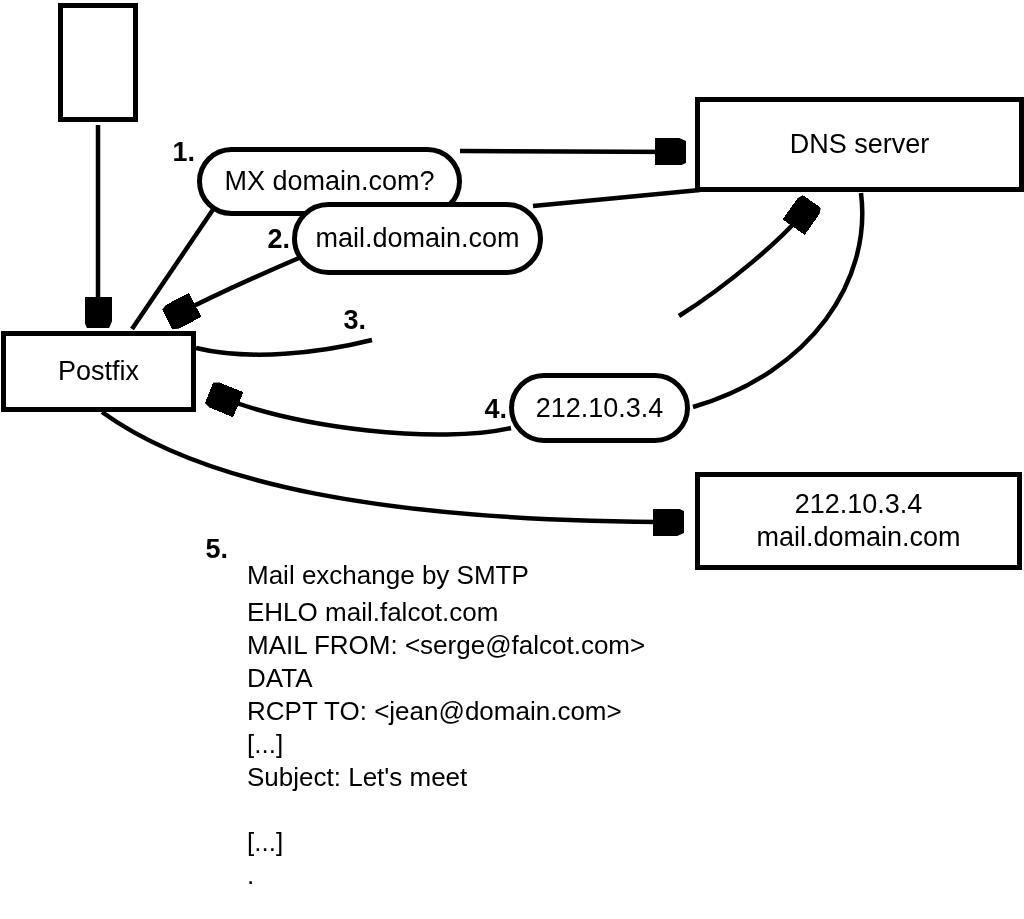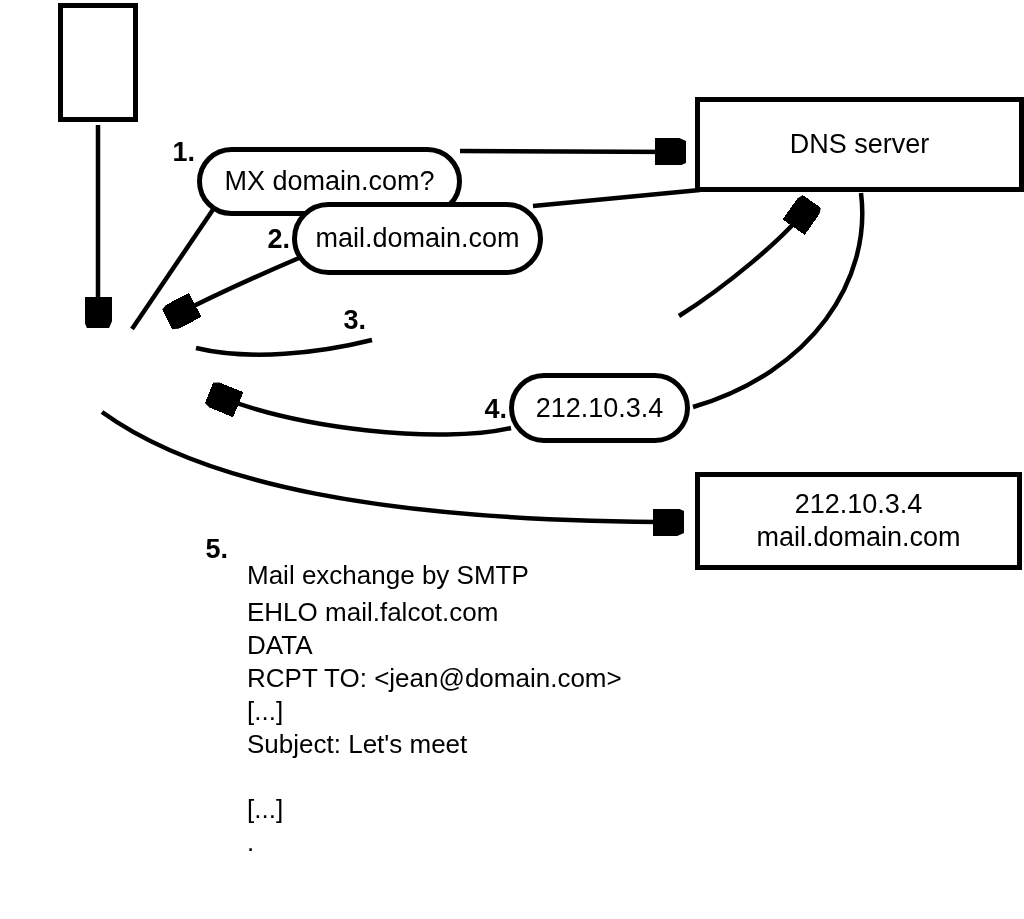--- a/index.html
+++ b/index.html
@@ -80,20 +80,23 @@
     <path d="M 196 348 C 250 361 320 353 372 340"></path>
     <path d="M 679 316 C 722 289 786 238 810 204" marker-end="url(#arrow)"></path>
     <path d="M 861 193 C 872 280 812 372 693 407"></path>
     <path d="M 511 428 C 440 444 300 430 212 394" marker-end="url(#arrow)"></path>
     <path d="M 102 412 C 200 483 380 522 681 522" marker-end="url(#arrow)"></path>
   </svg>
 
   <div class="node envelope"></div>
 
 
+  <div class="node postfix">
+    <span>Postfix</span>
+  </div>
 
   <div class="node dns">
     <span>DNS server</span>
   </div>
 
   <div class="node mailserver">
     <div>212.10.3.4</div>
     <div>mail.domain.com</div>
   </div>
 
@@ -112,20 +115,21 @@
   <div class="num num4">4.</div>
   <div class="pill pill4">
     <span>212.10.3.4</span>
   </div>
 
   <div class="num num5">5.</div>
   <div class="label step5-label">Mail exchange by SMTP</div>
 
   <div class="smtp">
     <div class="smtp-line">EHLO mail.falcot.com</div>
+    <div class="smtp-line">MAIL FROM: &lt;serge@falcot.com&gt;</div>
     <div class="smtp-line">DATA</div>
     <div class="smtp-line">RCPT TO: &lt;jean@domain.com&gt;</div>
     <div class="smtp-line">[...]</div>
     <div class="smtp-line">Subject: Let's meet</div>
     <div class="smtp-line"></div>
     <div class="smtp-line">[...]</div>
     <div class="smtp-line">.</div>
   </div>
 
 </div>

